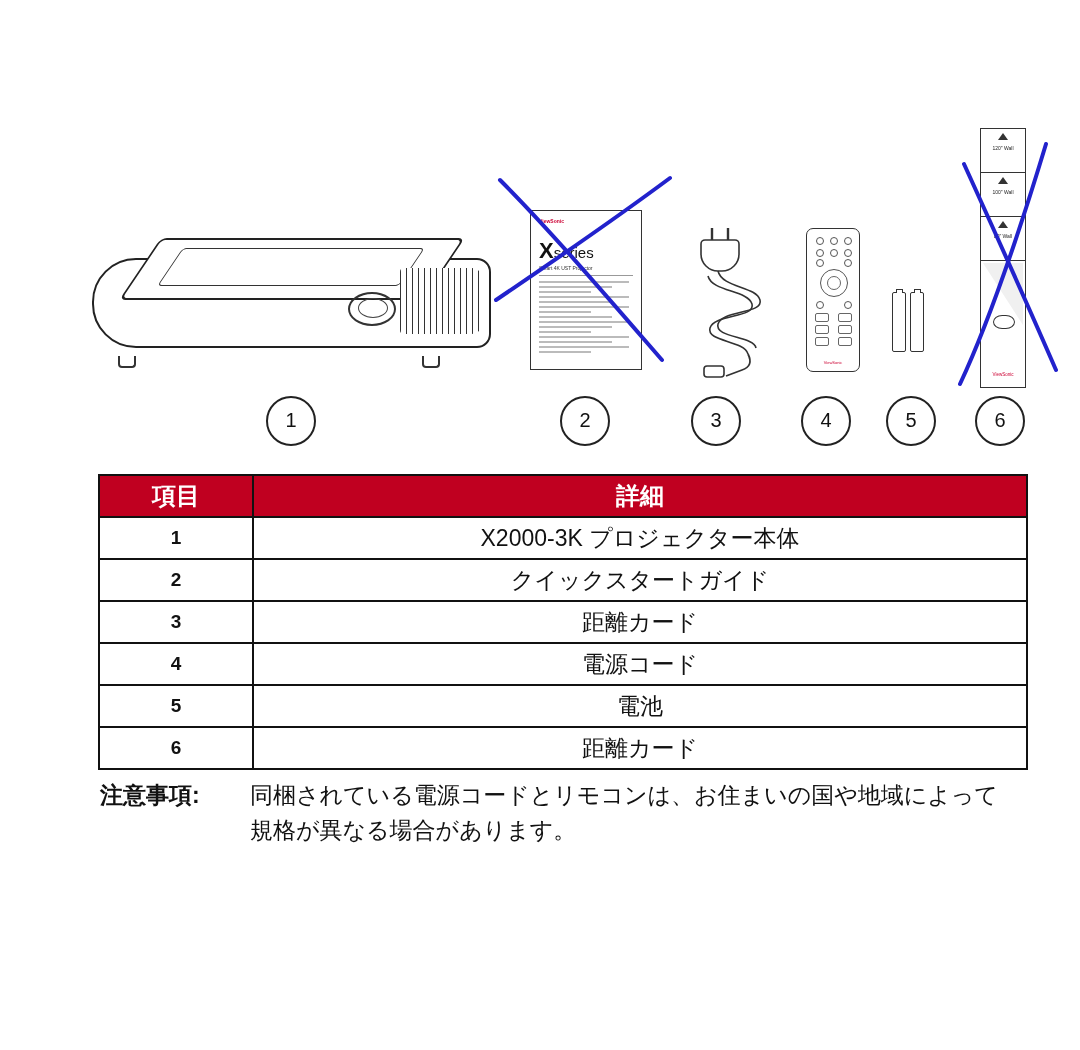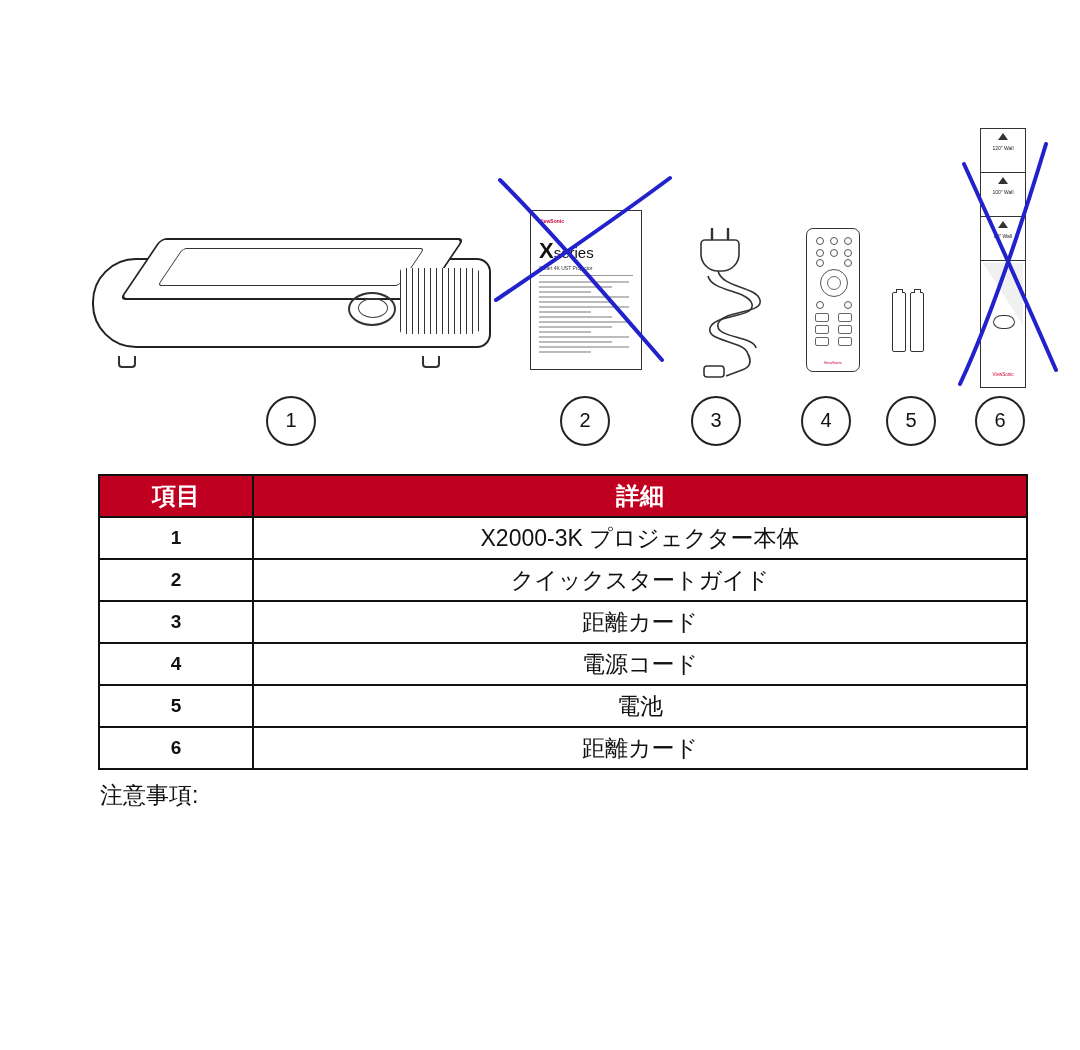--- a/index.html
+++ b/index.html
@@ -381,21 +381,21 @@
   .note {
     position: absolute;
     left: 100px;
     top: 778px;
     width: 900px;
     font-size: 23px;
     line-height: 1.5;
     color: #111;
   }
   .note-label {
-    font-weight: normal;
+    font-weight: bold;
     float: left;
     margin-right: 4px;
   }
   .note-body {
     margin-left: 150px;
   }
 </style>
 </head>
 <body>
 
@@ -553,15 +553,16 @@
       </tr>
       <tr>
         <td class="num">6</td>
         <td class="desc">距離カード</td>
       </tr>
     </tbody>
   </table>
 
   <div class="note">
     <span class="note-label">注意事項:</span>
+    <div class="note-body">同梱されている電源コードとリモコンは、お住まいの国や地域によって規格が異なる場合があります。</div>
   </div>
 
 </div>
 
 </body></html>

